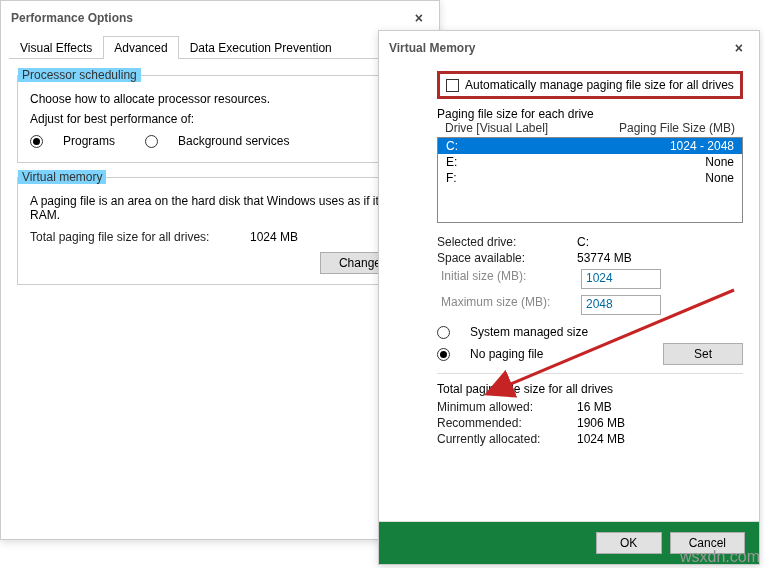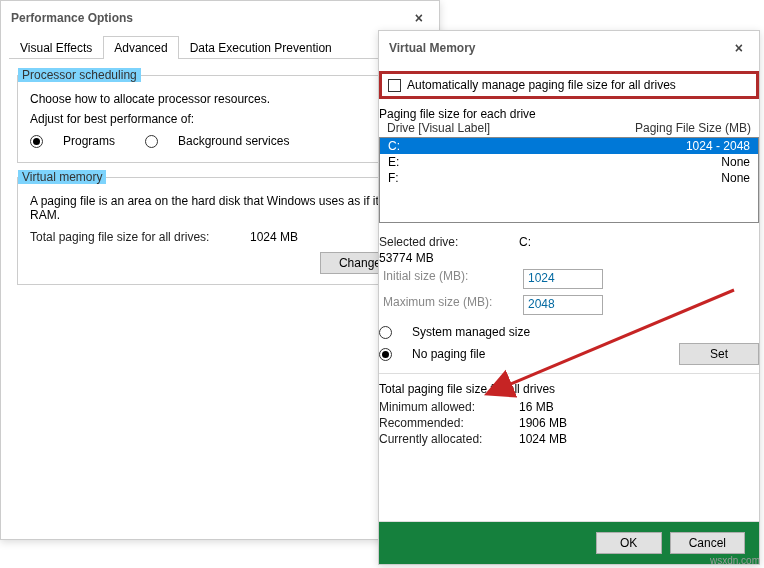--- a/index.html
+++ b/index.html
@@ -14,35 +14,35 @@
 .tab.active { border-color: #ccc; background: #fff; }
 .section { border: 1px solid #ccc; margin: 14px 14px; padding: 10px 12px 14px; position: relative; }
 .section-title { position: absolute; top: -8px; left: 0; background: #7dd3fc; padding: 0 4px; color: #333; }
 .perf-body { padding: 2px; }
 .radio-row { display: flex; gap: 30px; margin-top: 8px; }
 .radio-item { display: flex; align-items: center; gap: 20px; }
 .radio-dot { width: 13px; height: 13px; border: 1px solid #333; border-radius: 50%; display: inline-flex; align-items: center; justify-content: center; }
 .radio-dot.on::after { content: ""; width: 7px; height: 7px; background: #000; border-radius: 50%; }
 .btn { border: 1px solid #adadad; background: #e1e1e1; padding: 3px 18px; cursor: default; text-align: center; min-width: 66px; }
 .para { margin: 6px 0; color: #000; }
-.vm-body { padding: 6px 0; }
+.vm-body { padding: 6px 16px; margin-left: 42px; }
 .auto-box { border: 3px solid #b02a2a; padding: 4px 6px; display: flex; align-items: center; gap: 6px; margin-bottom: 8px; }
 .chk { width: 13px; height: 13px; border: 1px solid #333; display: inline-block; }
 .drive-table { border: 1px solid #888; width: 100%; height: 86px; overflow: hidden; }
 .drive-header { display: flex; justify-content: space-between; padding: 0 8px; color: #333; margin-bottom: 2px; }
 .drive-row { display: flex; justify-content: space-between; padding: 1px 8px; }
 .drive-row.sel { background: #0078d7; color: #fff; }
 .kv-row { display: flex; margin: 2px 0; }
 .kv-row .k { width: 140px; color: #222; }
 .kv-row .k.disabled { color: #888; }
 .input-box { border: 1px solid #aaa; width: 80px; height: 20px; padding: 1px 4px; background: #fff; color: #0369a1; }
 .footer-btns { display: flex; gap: 8px; justify-content: flex-end; padding: 10px 14px; border-top: 1px solid #ddd; position: absolute; bottom: 0; left: 0; right: 0; background: #15803d; }
 .hr { border: none; border-top: 1px solid #ddd; margin: 8px 0; }
 .arrow-svg { position: absolute; left: 484px; top: 286px; width: 256px; height: 120px; z-index: 20; pointer-events: none; }
-.watermark { position: absolute; right: 4px; bottom: 2px; font-size: 10px; color: #999; z-index: 30; }
+.watermark { position: absolute; right: 4px; bottom: 2px; font-size: 16px; color: #999; z-index: 30; }
 </style>
 </head>
 <body>
 
 <div class="window perf-window">
   <div class="titlebar">
     <span>Performance Options</span>
     <span class="close">×</span>
   </div>
   <div class="tabs">
@@ -111,20 +111,21 @@
         <span>None</span>
       </div>
     </div>
 
     <div style="height:10px"></div>
     <div class="kv-row">
       <span class="k">Selected drive:</span>
       <span>C:</span>
     </div>
     <div class="kv-row">
+      <span class="k">Space available:</span>
       <span>53774 MB</span>
     </div>
 
     <div class="kv-row" style="margin-left:4px;margin-top:4px">
       <span class="k disabled">Initial size (MB):</span>
       <span class="input-box">1024</span>
     </div>
     <div class="kv-row" style="margin-left:4px;margin-top:6px">
       <span class="k disabled">Maximum size (MB):</span>
       <span class="input-box">2048</span>

